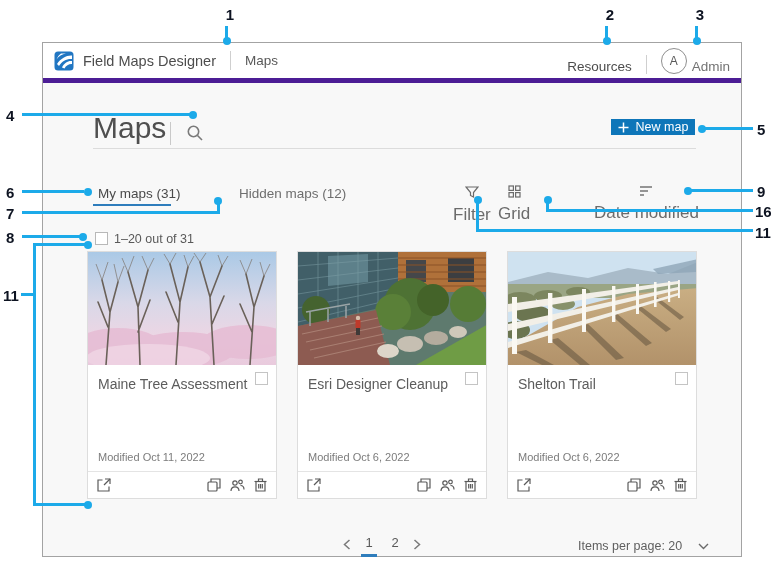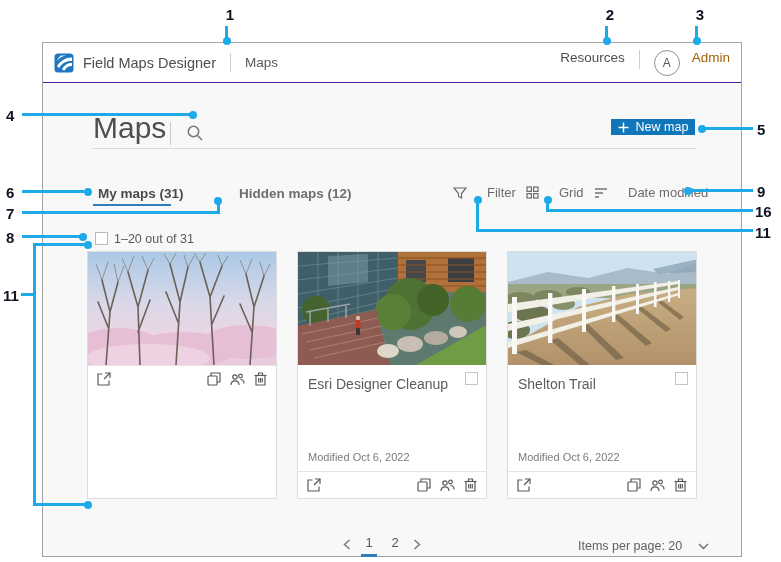--- a/index.html
+++ b/index.html
@@ -4,46 +4,46 @@
 <style>
   html,body{margin:0;padding:0;background:#fff;}
   *{box-sizing:border-box;}
   .stage{position:relative;width:781px;height:562px;background:#fff;overflow:hidden;
          font-family:"Liberation Sans","DejaVu Sans",sans-serif;color:#4d4d4d;}
 
   
   .panel{position:absolute;left:42px;top:42px;width:700px;height:515px;
          border:1px solid #a3a3a3;background:#f8f8f8;}
   .appbar{position:absolute;left:0;top:0;right:0;height:40px;background:#fff;
-          border-bottom:1px solid #4c1d95;display:flex;align-items:center;padding:0 11px;}
+          border-bottom:5px solid #4c1d95;display:flex;align-items:center;padding:0 11px;}
   .appbar .logo{width:20px;height:20px;flex:0 0 auto;}
   .app-title{font-size:14.5px;color:#4d4d4d;margin-left:9px;white-space:nowrap;}
   .vdiv{width:1px;height:19px;background:#cfcfcf;margin:0 14px;}
   .nav-maps{font-size:13.5px;color:#595959;cursor:pointer;}
-  .appbar-right{margin-left:auto;display:flex;align-items:flex-start;}
+  .appbar-right{margin-left:auto;display:flex;align-items:flex-end;}
   .resources{font-size:13.5px;color:#4d4d4d;cursor:pointer;}
   .avatar{width:26px;height:26px;border:1px solid #8f8f8f;border-radius:50%;
           display:flex;align-items:center;justify-content:center;font-size:12px;color:#595959;background:#fff;}
-  .admin{font-size:13.5px;color:#a16207;margin-left:12px;}
+  .admin{font-size:13.5px;color:#737373;margin-left:5px;}
 
   
   .page-title{position:absolute;left:50px;top:68px;font-size:30px;line-height:34px;color:#4f4f4f;font-weight:400;}
   .title-vdiv{position:absolute;left:127px;top:79px;width:1px;height:23px;background:#c9c9c9;}
   .search-btn{position:absolute;left:143px;top:81px;width:18px;height:18px;cursor:pointer;}
   .title-hr{position:absolute;left:50px;top:105px;width:603px;height:1px;background:#dcdcdc;}
   .new-map-btn{position:absolute;left:568px;top:76px;width:84px;height:16px;background:#0e76b9;
                color:#fff;font-size:12.5px;display:flex;align-items:center;justify-content:center;gap:7px;cursor:pointer;}
 
   
-  .tab{position:absolute;top:143px;font-size:13.5px;cursor:pointer;font-weight:bold;}
+  .tab{position:absolute;top:143px;font-size:13.5px;cursor:pointer;}
   .tab-mymaps{left:55px;color:#4a4a4a;}
   .tab-hidden{left:148px;color:#6e6e6e;margin-left:48px;}
   .tab-underline{position:absolute;left:50px;top:161px;width:78px;height:2px;background:#2e7dbc;}
-  .ctl{position:absolute;top:142px;display:flex;align-items:center;gap:20px;font-size:13px;color:#6b6b6b;cursor:pointer;}
-  .ctl-filter{left:410px;} .ctl-grid{left:483px;} .ctl-sort{left:551px;}
+  .ctl{position:absolute;top:142px;display:flex;align-items:center;gap:6px;font-size:17px;color:#6b6b6b;cursor:pointer;flex-direction:column;}
+  .ctl-filter{left:410px;} .ctl-grid{left:455px;} .ctl-sort{left:551px;}
 
   
   .sel-checkbox{position:absolute;left:52px;top:189px;width:13px;height:13px;border:1px solid #b8b8b8;background:#fff;cursor:pointer;}
   .sel-label{position:absolute;left:71px;top:189px;font-size:12.5px;color:#595959;}
 
   
   .cards{position:absolute;left:44px;top:208px;display:flex;gap:20px;}
   .card{width:190px;height:248px;background:#fff;border:1px solid #ddd;display:flex;flex-direction:column;}
   .card-thumb{height:113px;overflow:hidden;flex:0 0 auto;cursor:pointer;}
   .card-thumb svg{display:block;}
@@ -169,20 +169,25 @@
               <path d="M162 113 L166 55 L158 22 M166 55 L176 24 M164 80 L152 52"></path>
             </g>
             <g stroke="#7b7269" stroke-width="0.8" fill="none" opacity="0.85">
               <path d="M14 28 L8 12 M14 28 L20 10 M30 30 L26 12 M30 30 L36 14"></path>
               <path d="M40 20 L34 6 M40 20 L46 4 M60 18 L54 4 M60 18 L66 6"></path>
               <path d="M82 12 L76 2 M82 12 L88 1 M100 15 L96 3 M100 15 L106 4"></path>
               <path d="M112 10 L106 1 M112 10 L118 1 M134 14 L130 3 M134 14 L140 4"></path>
               <path d="M158 22 L152 8 M158 22 L164 7 M176 24 L172 10 M176 24 L182 12"></path>
             </g>
           </svg>
+        </div>
+        <div class="card-body">
+          <div class="card-title">Maine Tree Assessment</div>
+          <div class="card-check"></div>
+          <div class="card-modified">Modified Oct 11, 2022</div>
         </div>
         <div class="card-footer">
           <span class="icon-btn">
             <svg width="14" height="14" viewBox="0 0 14 14" fill="none" stroke="currentColor" stroke-width="1.2">
                 <path d="M12 8.5 L12 13 L1 13 L1 2 L5.5 2"></path>
                 <path d="M8 1 L13 1 L13 6"></path>
                 <line x1="13" y1="1" x2="7" y2="7"></line>
               </svg>
           </span>
           <span class="footer-right">

